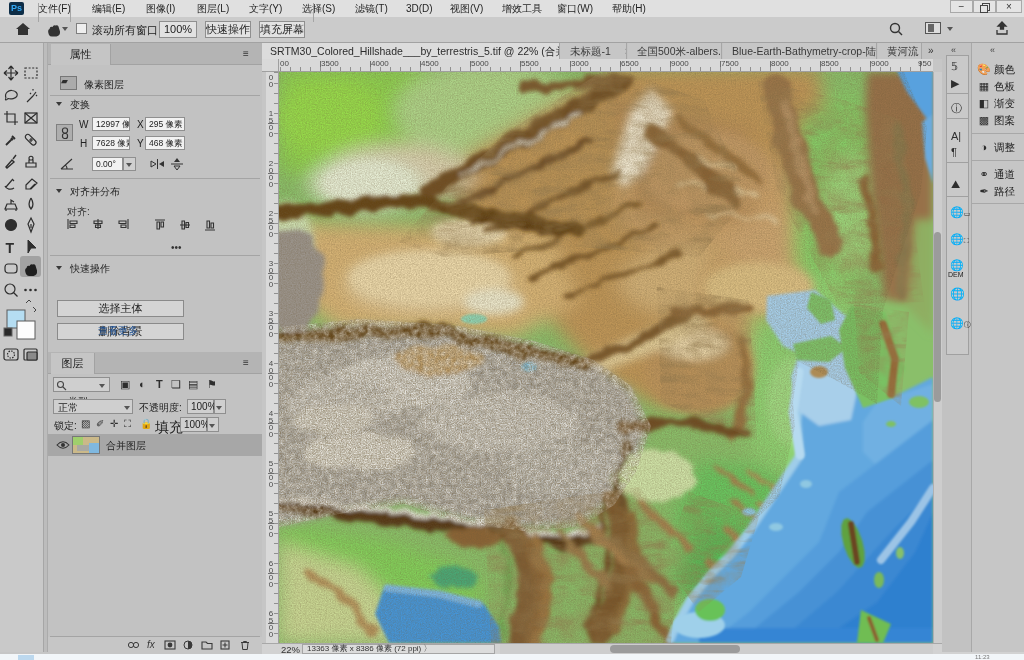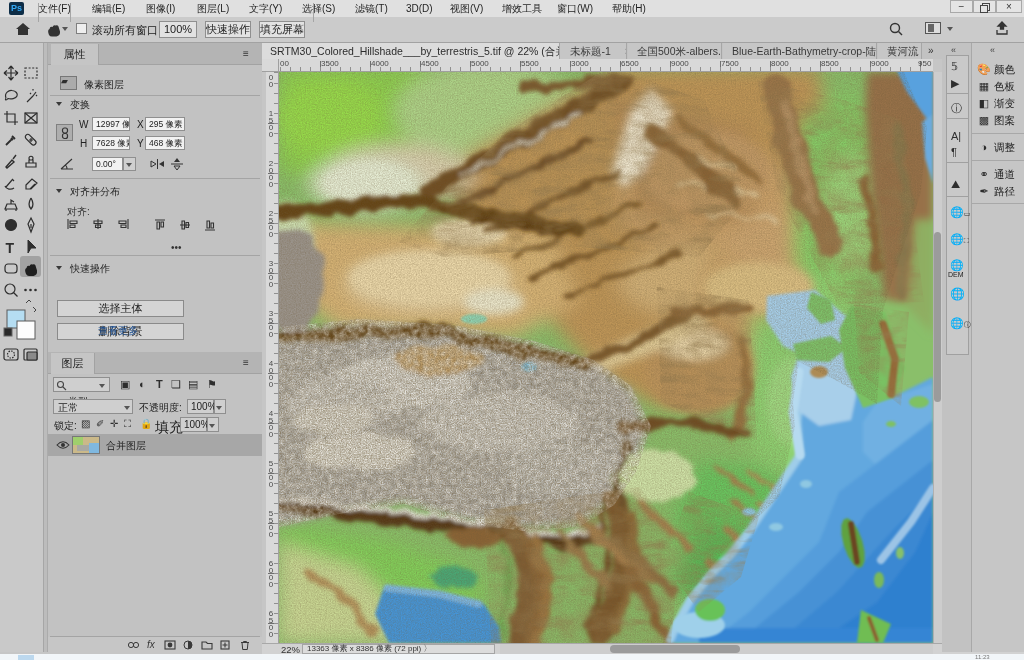--- a/index.html
+++ b/index.html
@@ -454,21 +454,21 @@
       </g>
 <g transform="translate(21,286)" stroke="#2e2e2e" fill="none" stroke-width="1.2">
         <rect x="3" y="3" width="13" height="11" rx="1"></rect>
         <rect x="6" y="6" width="10" height="8" rx="1" fill="#8a8a8a"></rect>
       </g>
 </svg>
 
 <div class="abs" id="lpanel"></div>
 
 <div class="abs ptabrow" style="top:43px;"></div>
-<div class="abs ptab" style="left:51px;top:44px;width:48px;">属性</div>
+<div class="abs ptab" style="left:51px;top:44px;width:60px;">属性</div>
 <div class="abs icn" style="left:243px;top:48px;font-size:10px;color:#333;">≡</div>
 <div class="abs" style="left:60px;top:76px;width:17px;height:14px;background:#ababab;border:1px solid #777;"></div>
 <div class="abs icn" style="left:61px;top:76px;font-size:9px;">▰</div>
 <div class="abs sect" style="left:84px;top:78px;">像素图层</div>
 <div class="abs sdiv" style="top:95px;"></div>
 <div class="abs chev" style="left:56px;top:102px;"></div>
 <div class="abs sect" style="left:70px;top:98px;">变换</div>
 <div class="abs" style="left:56px;top:124px;width:17px;height:17px;background:#aeaeae;border:1px solid #808080;"></div>
 <svg class="abs" style="left:59px;top:127px;" width="12" height="13">
       <rect x="3.5" y="1" width="5" height="5" rx="2" fill="none" stroke="#333" stroke-width="1.2"></rect>

